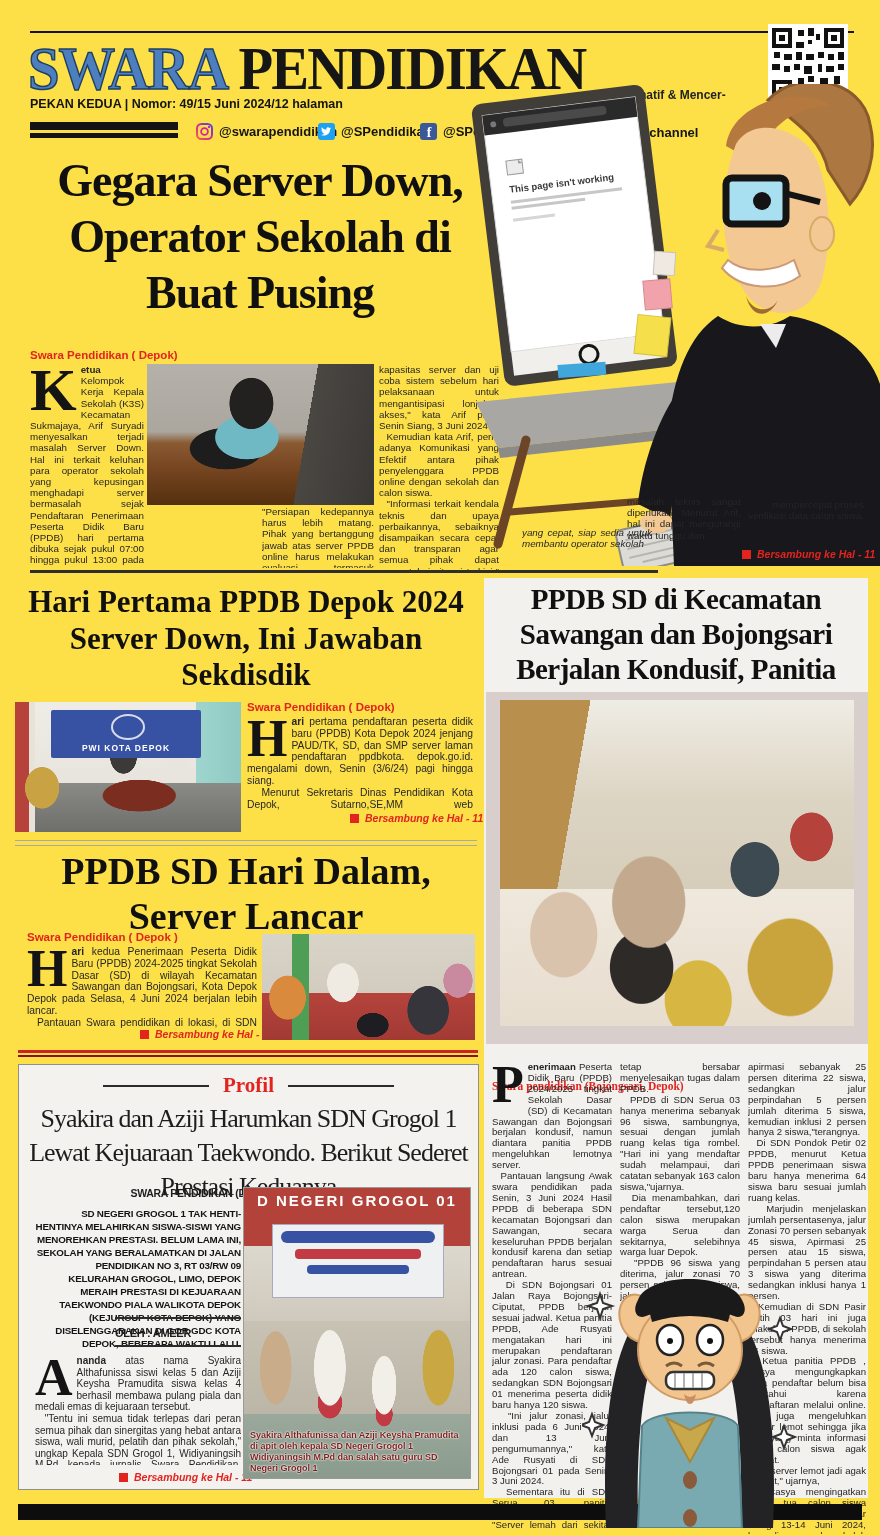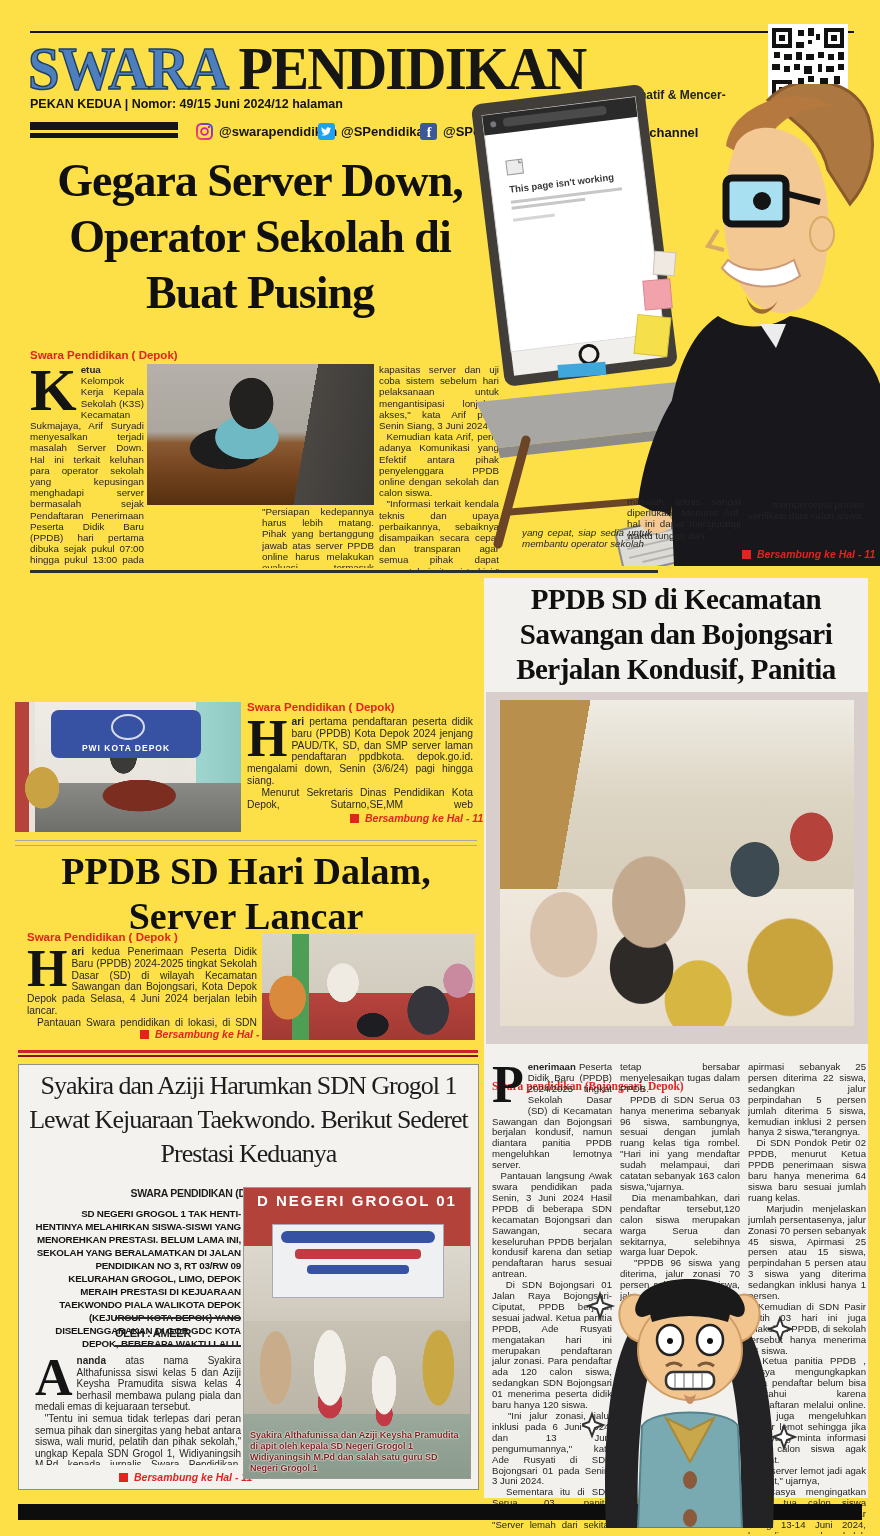--- a/index.html
+++ b/index.html
@@ -292,31 +292,32 @@
     <line x1="111" y1="107" x2="111" y2="122"></line>
         <line x1="120" y1="107" x2="120" y2="122"></line>
       </g>
     <path d="M102,128 q6,6 12,0 q-2,10 -6,10 q-4,0 -6,-10Z" fill="#c98f63"></path>
     <path d="M60,160 C70,142 146,142 156,160 L160,262 L56,262 Z" fill="#79aab2" stroke="#54838c" stroke-width="2"></path>
     <path d="M84,152 L108,196 L132,152 L108,164 Z" fill="#c9a84c" stroke="#a8883a" stroke-width="2"></path>
     <ellipse cx="108" cy="214" rx="7" ry="9" fill="#8a5a3a"></ellipse>
     <ellipse cx="108" cy="252" rx="7" ry="9" fill="#8a5a3a"></ellipse>
   </svg>
 
+  <div class="abs hl" style="left:15px;top:584px;width:462px;font-size:31px;line-height:1.18;">Hari Pertama PPDB Depok 2024 Server Down, Ini Jawaban Sekdisdik</div>
 
   <div class="photo" style="left:15px;top:702px;width:226px;height:130px;background:
        radial-gradient(ellipse 60px 26px at 55% 72%, #7b2d20 60%, transparent 62%),
        radial-gradient(ellipse 22px 28px at 48% 42%, #3c3a38 60%, transparent 62%),
        radial-gradient(ellipse 22px 26px at 72% 40%, #e8e4de 60%, transparent 62%),
        radial-gradient(ellipse 28px 34px at 12% 66%, #c9a243 60%, transparent 62%),
        linear-gradient(90deg, #b5433c 0%, #b5433c 6%, #e8e2d8 6%, #e8e2d8 9%, transparent 9%),
        linear-gradient(180deg, transparent 62%, #8a8a86 62%, #6e6e6a 100%),
        linear-gradient(90deg, transparent 80%, #9fd5cf 80%, #8ec9c2 100%),
        linear-gradient(180deg,#efece6 0%,#e4e0d8 100%);">
-    <div style="position:absolute;left:36px;top:8px;width:150px;height:48px;background:#3752a3;border-radius:8px;
+    <div style="position:absolute;left:36px;top:8px;width:150px;height:48px;background:#3752a3;border-radius:2px;
                 display:flex;align-items:flex-end;justify-content:center;padding-bottom:5px;box-sizing:border-box;">
       <span style="color:#fff;font-size:8.5px;font-weight:700;letter-spacing:1px;">PWI KOTA DEPOK</span>
     </div>
     <div style="position:absolute;left:96px;top:12px;width:30px;height:22px;border:2px solid #d8dcea;border-radius:50%;"></div>
   </div>
 
   <div class="abs byline" style="left:247px;top:701px;">Swara Pendidikan ( Depok)</div>
   <div class="abs bt" style="left:247px;top:716px;width:226px;height:94px;font-size:10.3px;line-height:11.8px;">
     <span class="dc">H</span><b>ari</b><span class="pre"> pertama pendaftaran peserta didik baru (PPDB)  Kota Depok 2024 jenjang PAUD/TK, SD, dan SMP server laman pendaftaran ppdbkota. depok.go.id. mengalami down, Senin (3/6/24) pagi hingga siang.
 &nbsp; Menurut Sekretaris Dinas Pendidikan  Kota Depok, Sutarno,SE,MM web ppdbkota.depok.go.id. tidak bisa diakses hari pertama untuk Jalur Zonasi lantaran banyaknya orang tua wali siswa yang mengakses diwaktu yang</span>
@@ -344,20 +345,25 @@
        linear-gradient(180deg, transparent 56%, #b5433c 56%, #a23a34 100%),
        linear-gradient(180deg,#d9d4c8 0%,#ccc6b8 100%);"></div>
 
   <div class="abs" style="left:18px;top:1050px;width:460px;height:7px;">
     <div style="height:3px;background:#cc2229;"></div>
     <div style="height:2px;"></div>
     <div style="height:2px;background:#8a1016;"></div>
   </div>
 
   <div class="abs" style="left:18px;top:1064px;width:459px;height:424px;background:#f4f2ef;border:1.5px solid #8f8f8c;">
+    <div style="display:flex;align-items:center;margin:8px 70px 0 70px;">
+      <div class="profil-line"></div>
+      <span class="serif" style="color:#e2241f;font-weight:700;font-size:21px;">Profil</span>
+      <div class="profil-line"></div>
+    </div>
     <div class="serif" style="margin:4px 8px 0 8px;text-align:center;font-size:26px;line-height:1.3;color:#1d1d1d;letter-spacing:-1px;">Syakira dan Aziji Harumkan SDN Grogol 1 Lewat Kejuaraan Taekwondo. Berikut Sederet Prestasi Keduanya</div>
 
     <div style="position:absolute;left:110px;top:122px;width:150px;text-align:center;font-weight:700;font-size:10.5px;letter-spacing:-0.3px;">SWARA PENDIDIKAN (DEPOK)</div>
 
     <div class="caps" style="position:absolute;left:16px;top:142px;width:206px;">SD NEGERI GROGOL 1 TAK HENTI-HENTINYA MELAHIRKAN SISWA-SISWI YANG MENOREHKAN PRESTASI. BELUM LAMA INI, SEKOLAH YANG BERALAMATKAN DI JALAN PENDIDIKAN NO 3, RT 03/RW 09 KELURAHAN GROGOL, LIMO,  DEPOK MERAIH PRESTASI DI KEJUARAAN TAEKWONDO PIALA WALIKOTA DEPOK (KEJURCUP  KOTA DEPOK) YANG DISELENGGARAKAN DI GOR GDC  KOTA DEPOK,  BEBERAPA WAKTU LALU.</div>
 
     <div style="position:absolute;left:96px;top:252px;width:126px;text-align:left;">
       <div style="height:2px;background:#2b2b2b;margin-bottom:4px;"></div>
       <span style="font-weight:700;font-size:11px;letter-spacing:-0.3px;">OLEH : AMEER</span>
       <div style="height:2px;background:#2b2b2b;margin-top:4px;"></div>

